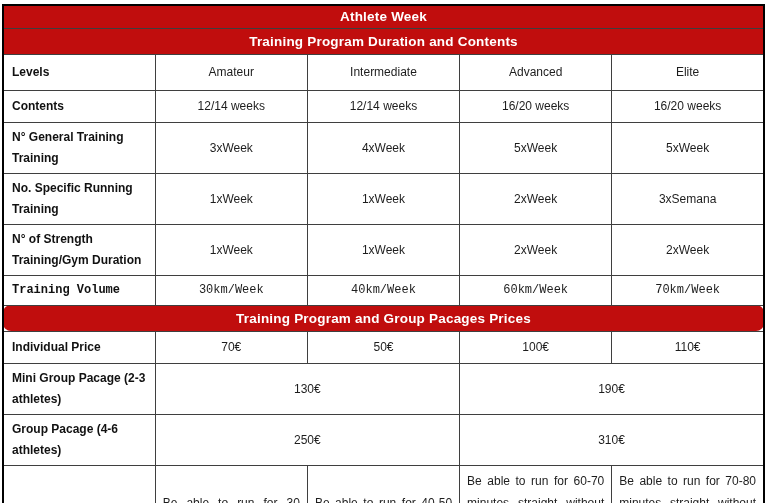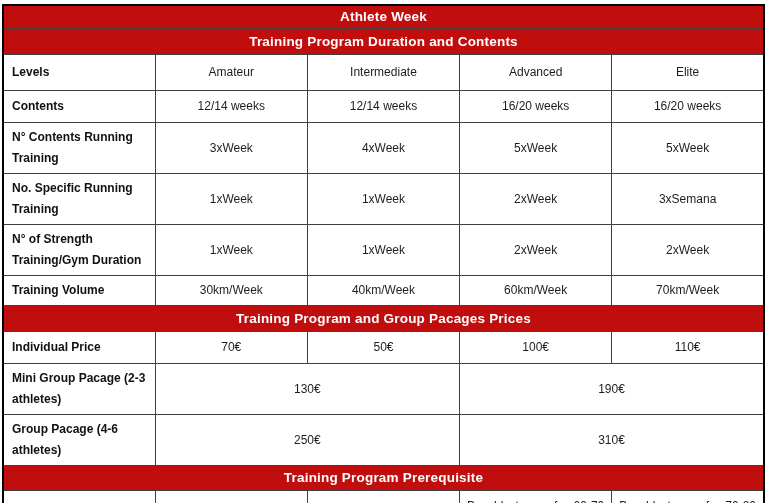--- a/index.html
+++ b/index.html
@@ -83,70 +83,67 @@
           <td class="value-cell">Elite</td>
         </tr>
         <tr style="height: 32px;">
           <td class="label-cell">Contents</td>
           <td class="value-cell">12/14 weeks</td>
           <td class="value-cell">12/14 weeks</td>
           <td class="value-cell">16/20 weeks</td>
           <td class="value-cell">16/20 weeks</td>
         </tr>
         <tr style="height: 30px;">
-          <td class="label-cell">N° Contents Running Training</td>
+          <td class="label-cell">N° General Training Training</td>
           <td class="value-cell">3xWeek</td>
           <td class="value-cell">4xWeek</td>
           <td class="value-cell">5xWeek</td>
           <td class="value-cell">5xWeek</td>
         </tr>
         <tr style="height: 30px;">
           <td class="label-cell">No. Specific Running Training</td>
           <td class="value-cell">1xWeek</td>
           <td class="value-cell">1xWeek</td>
           <td class="value-cell">2xWeek</td>
           <td class="value-cell">3xSemana</td>
         </tr>
         <tr style="height: 44px;">
           <td class="label-cell">N° of Strength Training/Gym Duration</td>
           <td class="value-cell">1xWeek</td>
           <td class="value-cell">1xWeek</td>
           <td class="value-cell">2xWeek</td>
           <td class="value-cell">2xWeek</td>
         </tr>
-        <tr style="height: 27px;">
+        <tr style="height: 27px; font-family: Liberation Mono, monospace;">
           <td class="label-cell">Training Volume</td>
           <td class="value-cell">30km/Week</td>
           <td class="value-cell">40km/Week</td>
           <td class="value-cell">60km/Week</td>
           <td class="value-cell">70km/Week</td>
         </tr>
         <tr style="height: 26px;">
-          <td colspan="5" class="section-header" style="background: rgb(192, 13, 13); color: rgb(255, 255, 255);">Training Program and Group Pacages Prices</td>
+          <td colspan="5" class="section-header" style="background: rgb(192, 13, 13); color: rgb(255, 255, 255); border-radius: 8px;">Training Program and Group Pacages Prices</td>
         </tr>
         <tr style="height: 32px; padding-left: 14px;">
           <td class="label-cell">Individual Price</td>
           <td class="value-cell">70€</td>
           <td class="value-cell">50€</td>
           <td class="value-cell">100€</td>
           <td class="value-cell">110€</td>
         </tr>
         <tr style="height: 42px; padding-left: 24px;">
           <td class="label-cell">Mini Group Pacage (2-3 athletes)</td>
           <td class="value-cell" colspan="2">130€</td>
           <td class="value-cell" colspan="2">190€</td>
         </tr>
         <tr style="height: 28px; border-radius: 8px;">
           <td class="label-cell">Group Pacage (4-6 athletes)</td>
           <td class="value-cell" colspan="2">250€</td>
           <td class="value-cell" colspan="2">310€</td>
         </tr>
-        <tr style="height: 25px;">
-          <td colspan="5" class="section-header" style="background: rgb(192, 13, 13); color: rgb(255, 255, 255);">Training Program Prerequisite</td>
-        </tr>
         <tr style="height: 93px;">
           <td class="label-cell">Prerequisite</td>
           <td class="value-cell justify">Be able to run for 30 minutes straight without difficulty</td>
           <td class="value-cell justify">Be able to run for 40-50 minutes straight without difficulty</td>
           <td class="value-cell justify">Be able to run for 60-70 minutes straight without difficulty and run for 30 minutes at moderate intensity.</td>
           <td class="value-cell justify">Be able to run for 70-80 minutes straight without difficulty and run for 30 minutes at moderate intensity.</td>
         </tr>
       </tbody>
   </table>
 </div>

